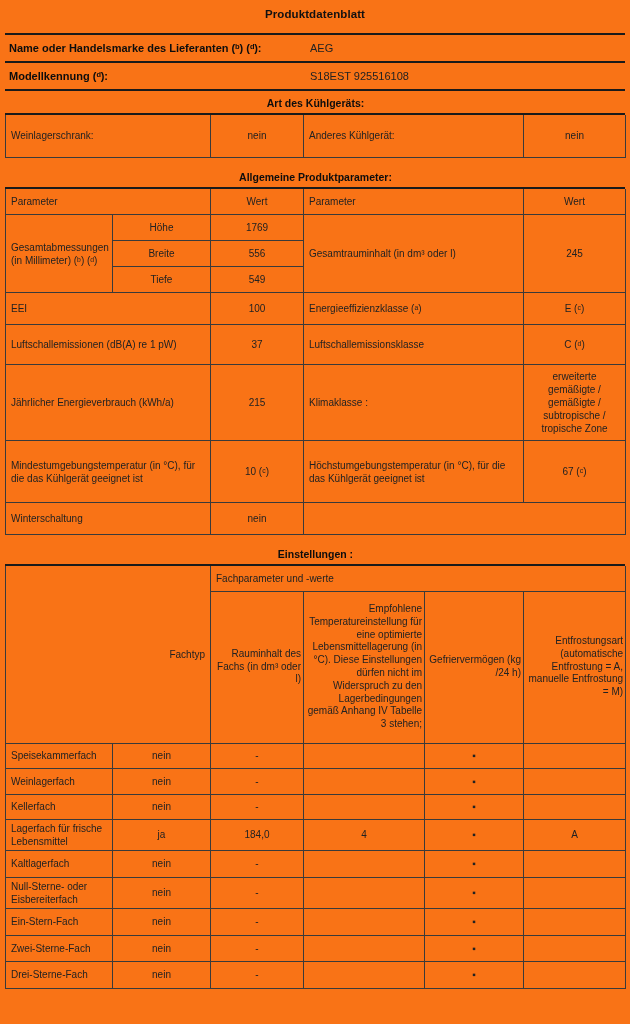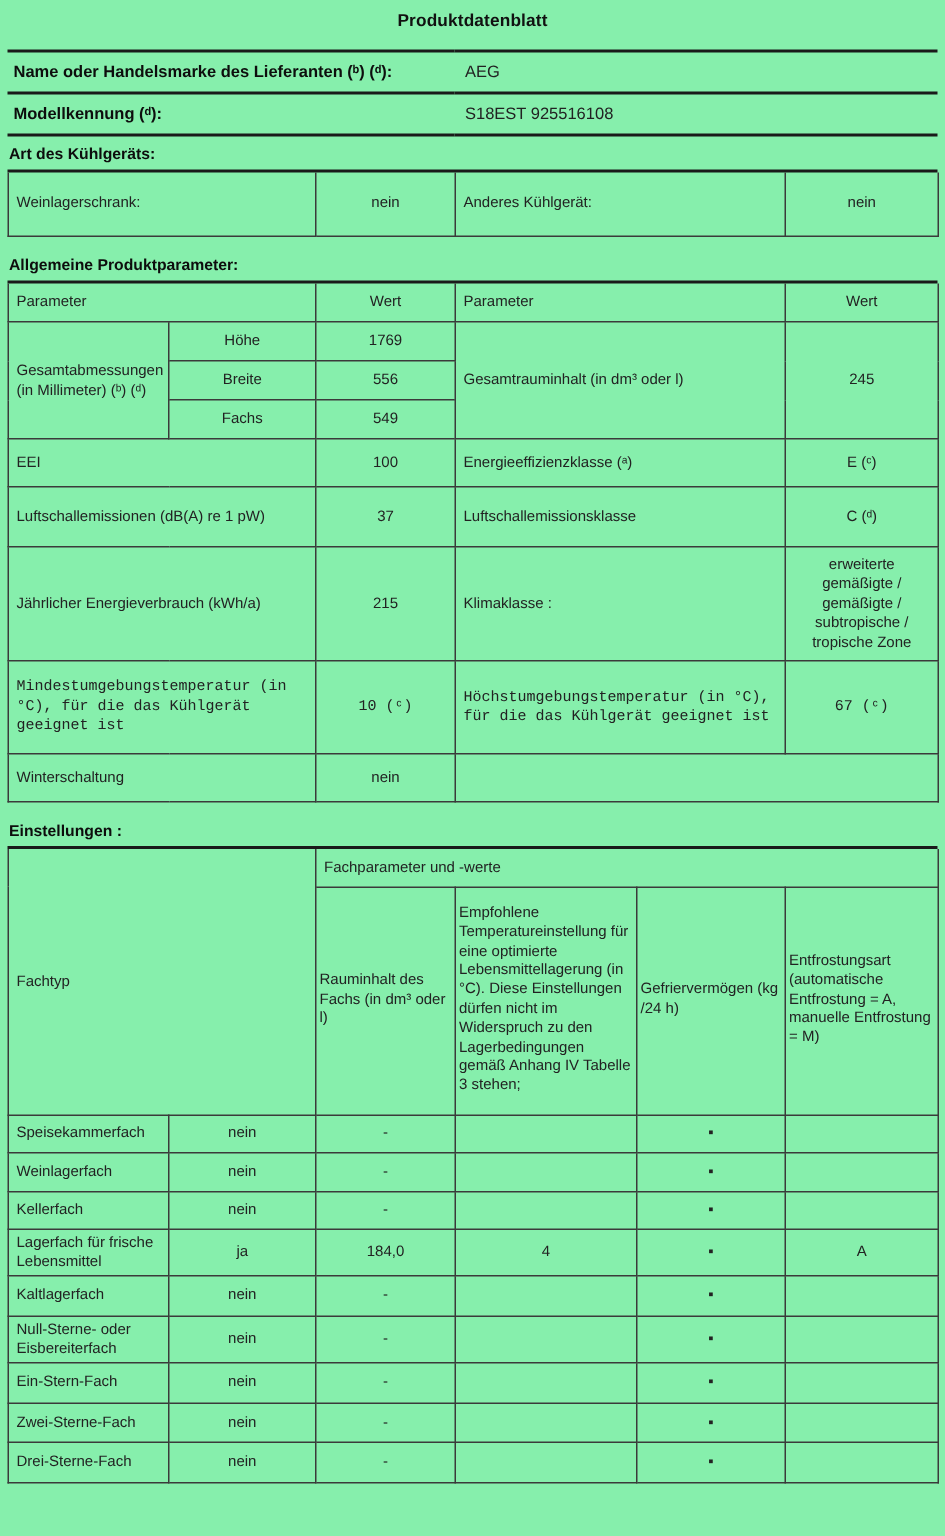--- a/index.html
+++ b/index.html
@@ -1,62 +1,62 @@
 <!DOCTYPE html>
 <html><head>
 <meta charset="utf-8">
 <style>
   * { margin:0; padding:0; box-sizing:border-box; }
   html,body { background:#ffffff; }
   .page {
-    width:630px; height:1024px; background:#86efac; overflow:hidden;
+    width:630px; height:1024px; background:#f97316; overflow:hidden;
     font-family:"Liberation Sans","DejaVu Sans",sans-serif;
     color:#1e1e1e; padding:4px 5px 0 5px; position:relative;
   }
   .doc-title {
     text-align:center; font-size:11.5px; font-weight:bold; color:#111;
     margin:4px 0 13px 0; letter-spacing:0.1px;
   }
   
   .info-table { width:620px; border-collapse:collapse; table-layout:fixed; }
   .info-table td {
     border-top:2px solid #1a1a1a; border-bottom:2px solid #1a1a1a;
     font-size:11px; padding:7px 4px; vertical-align:middle;
   }
   .info-label { font-weight:bold; color:#0d0d0d; }
   .info-value { font-size:10px; color:#222; padding-left:7px !important; }
   
   .section-heading {
     font-size:10.5px; font-weight:bold; color:#0d0d0d;
-    padding:6px 0 4px 1px; border-bottom:2px solid #1a1a1a; width:620px;
+    padding:6px 0 4px 1px; border-bottom:2px solid #1a1a1a; width:620px;text-align:center;
   }
   .section-heading.gap { margin-top:7px; }
   
   .grid { width:620px; border-collapse:collapse; table-layout:fixed; }
   .grid td {
     border:1px solid #3a3a3a; font-size:10px; color:#222;
     padding:2px 5px; vertical-align:middle; overflow:hidden;
   }
   .grid td.c { text-align:center; }
   .grid td.empty-cell { }
   .no-top td { border-top:none; }
   tr.h34 { height:34px; }
   tr.h42 { height:42px; }
   tr.h25 { height:25px; }
   tr.h26 { height:26px; }
   tr.h27 { height:27px; }
   tr.h30 { height:30px; }
   tr.h32 { height:32px; }
   tr.h40 { height:40px; }
-  tr.h62 { height:62px;font-family:Liberation Mono, monospace; }
+  tr.h62 { height:62px; }
   tr.h76 { height:76px; }
   tr.h152 { height:152px; }
   .fach-group-header { font-size:10px; }
-  .fach-col-header { text-align:left; font-size:9.7px; line-height:1.28; padding:3px 2px !important; }
-  .fachtyp-cell { vertical-align:middle; font-size:10px; }
+  .fach-col-header { text-align:right; font-size:9.7px; line-height:1.28; padding:3px 2px !important; }
+  .fachtyp-cell { vertical-align:middle; font-size:10px;text-align:right; }
   .bullet { font-size:8px; }
   .small-line { line-height:1.3; }
 </style>
 </head>
 <body>
 
 <div class="page">
 
   <div class="doc-title">Produktdatenblatt</div>
 
@@ -116,21 +116,21 @@
       <td class="c">Höhe</td>
       <td class="c">1769</td>
       <td rowspan="3">Gesamtrauminhalt (in dm³ oder l)</td>
       <td rowspan="3" class="c">245</td>
     </tr>
     <tr class="h26">
       <td class="c">Breite</td>
       <td class="c">556</td>
     </tr>
     <tr class="h26">
-      <td class="c">Fachs</td>
+      <td class="c">Tiefe</td>
       <td class="c">549</td>
     </tr>
     <tr class="h32">
       <td colspan="2">EEI</td>
       <td class="c">100</td>
       <td>Energieeffizienzklasse (ᵃ)</td>
       <td class="c">E (ᶜ)</td>
     </tr>
     <tr class="h40">
       <td colspan="2">Luftschallemissionen (dB(A) re 1 pW)</td>

